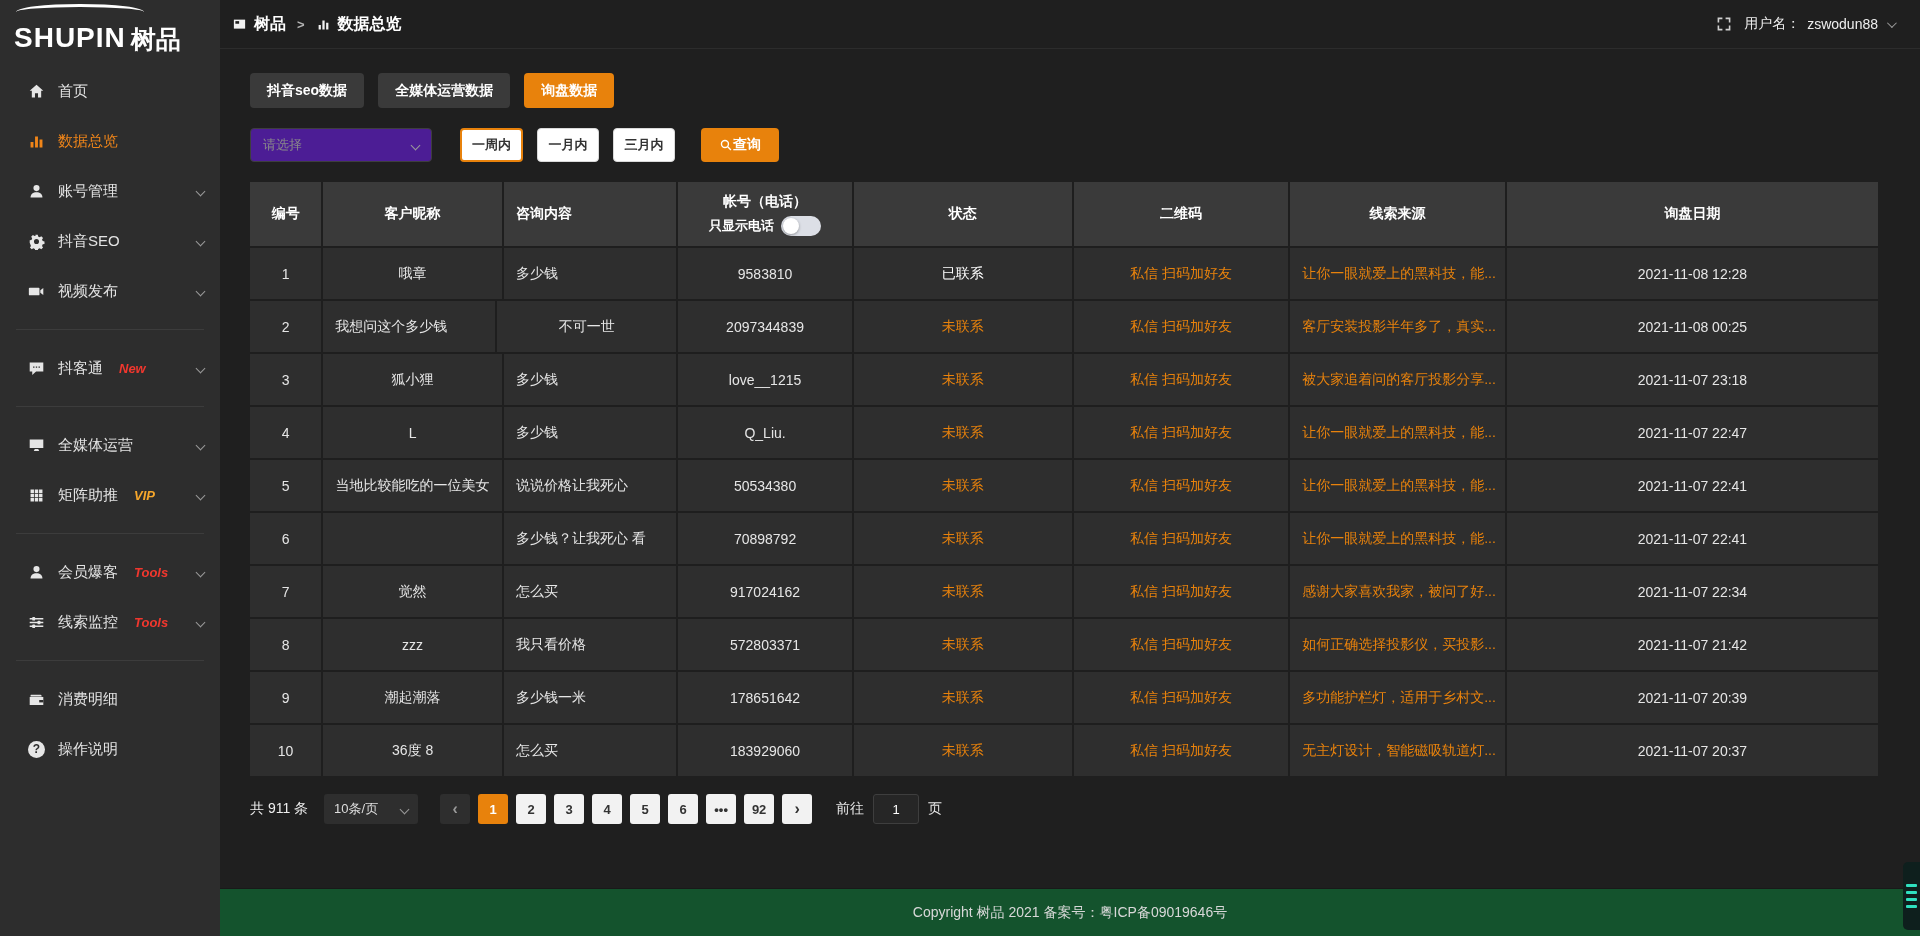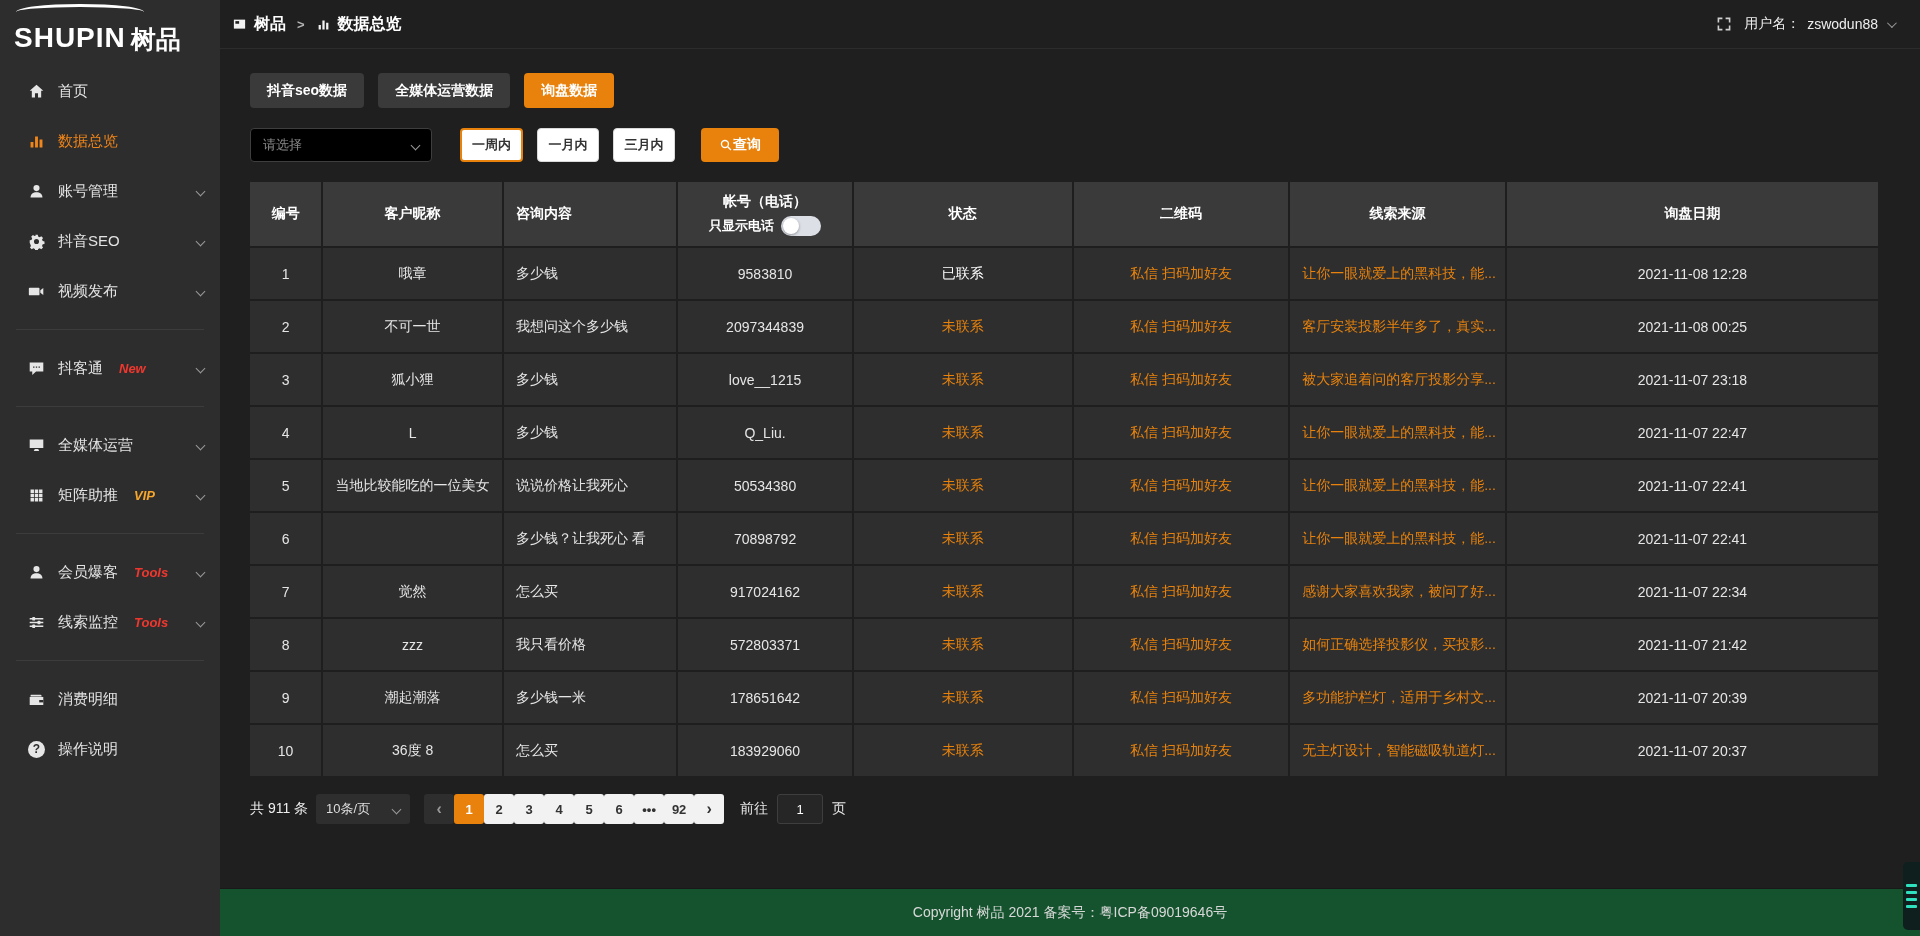--- a/index.html
+++ b/index.html
@@ -53,21 +53,21 @@
   .content { flex:1; padding:14px 42px 0 30px; border-top:1px solid #2c2c2c; }
 
   
   .tabs { display:flex; gap:14px; margin:10px 0 20px; }
   .tab { background:#3a3a3a; color:#fff; font-size:14px; font-weight:bold; height:35px;
          padding:0 17px; display:flex; align-items:center; border-radius:4px; cursor:pointer; }
   .tab.active { background:#e8820c; }
 
   
   .filters { display:flex; align-items:center; gap:14px; margin-bottom:20px; }
-  .select { width:182px; height:34px; background:#000000; border:1px solid #3e3e3e; border-radius:4px;
+  .select { width:182px; height:34px; background:#4c1d95; border:1px solid #3e3e3e; border-radius:4px;
             display:flex; align-items:center; justify-content:space-between; padding:0 12px;
             color:#8a8a8a; font-size:13px; cursor:pointer; margin-right:14px; }
   .select .chev { margin-left:8px; }
   .period { min-width:62px; height:34px; background:#fff; color:#333; font-size:13px; font-weight:bold;
             display:flex; align-items:center; justify-content:center; border-radius:4px;
             border:1px solid #d9d9d9; cursor:pointer; padding:0 10px; }
   .period.active { border:2px solid #e8820c; }
   .search-btn { height:34px; background:#e8820c; border:none; color:#fff; border-radius:4px;
                 display:flex; align-items:center; padding:0 18px; font-size:14px;
                 font-weight:bold; margin-left:12px; cursor:pointer; }
@@ -87,21 +87,21 @@
   .status.contacted { color:#ffffff; }
   .status.uncontacted { color:#e8820c; }
   .phone-col { flex-direction:column; justify-content:center; gap:5px; }
   .phone-sub { display:flex; align-items:center; gap:7px; font-size:13px; font-weight:bold; }
   .toggle { width:40px; height:20px; background:#dcdfe6; border-radius:10px; position:relative;
             display:inline-block; cursor:pointer; flex-shrink:0; }
   .toggle::after { content:''; position:absolute; left:2px; top:2px; width:16px; height:16px;
                    background:#fff; border-radius:50%; box-shadow:0 1px 3px rgba(0,0,0,.35); }
 
   
-  .pagination { display:flex; align-items:center; margin:18px 0 0; font-size:14px; }
+  .pagination { display:flex; align-items:center; gap:8px; margin:18px 0 0; font-size:14px; }
   .total { color:#eee; margin-right:8px; }
   .size-select { width:94px; height:30px; background:#2e2e2e; border-radius:3px; display:flex;
                  align-items:center; justify-content:space-between; padding:0 10px; color:#ddd;
                  font-size:13px; cursor:pointer; margin-right:14px; }
   .pg { min-width:30px; height:30px; background:#f2f2f2; color:#333; border-radius:3px;
         display:flex; align-items:center; justify-content:center; font-size:13px; font-weight:bold;
         cursor:pointer; border:none; padding:0 6px; }
   .pg.prev { background:#2e2e2e; color:#999; font-size:16px; }
   .pg.next { font-size:16px; }
   .pg.active { background:#e8820c; color:#fff; }
@@ -333,22 +333,22 @@
     <div class="cell c1">哦章</div>
     <div class="cell c2 left">多少钱</div>
     <div class="cell c3">9583810</div>
     <div class="cell c4 status contacted">已联系</div>
     <div class="cell c5 orange">私信 扫码加好友</div>
     <div class="cell c6 left orange">让你一眼就爱上的黑科技，能...</div>
     <div class="cell c7">2021-11-08 12:28</div>
   </div>
             <div class="trow">
     <div class="cell c0">2</div>
+    <div class="cell c2 left">我想问这个多少钱</div>
     <div class="cell c1">不可一世</div>
-    <div class="cell c2 left">我想问这个多少钱</div>
     <div class="cell c3">2097344839</div>
     <div class="cell c4 status uncontacted">未联系</div>
     <div class="cell c5 orange">私信 扫码加好友</div>
     <div class="cell c6 left orange">客厅安装投影半年多了，真实...</div>
     <div class="cell c7">2021-11-08 00:25</div>
   </div>
             <div class="trow">
     <div class="cell c0">3</div>
     <div class="cell c1">狐小狸</div>
     <div class="cell c2 left">多少钱</div>

